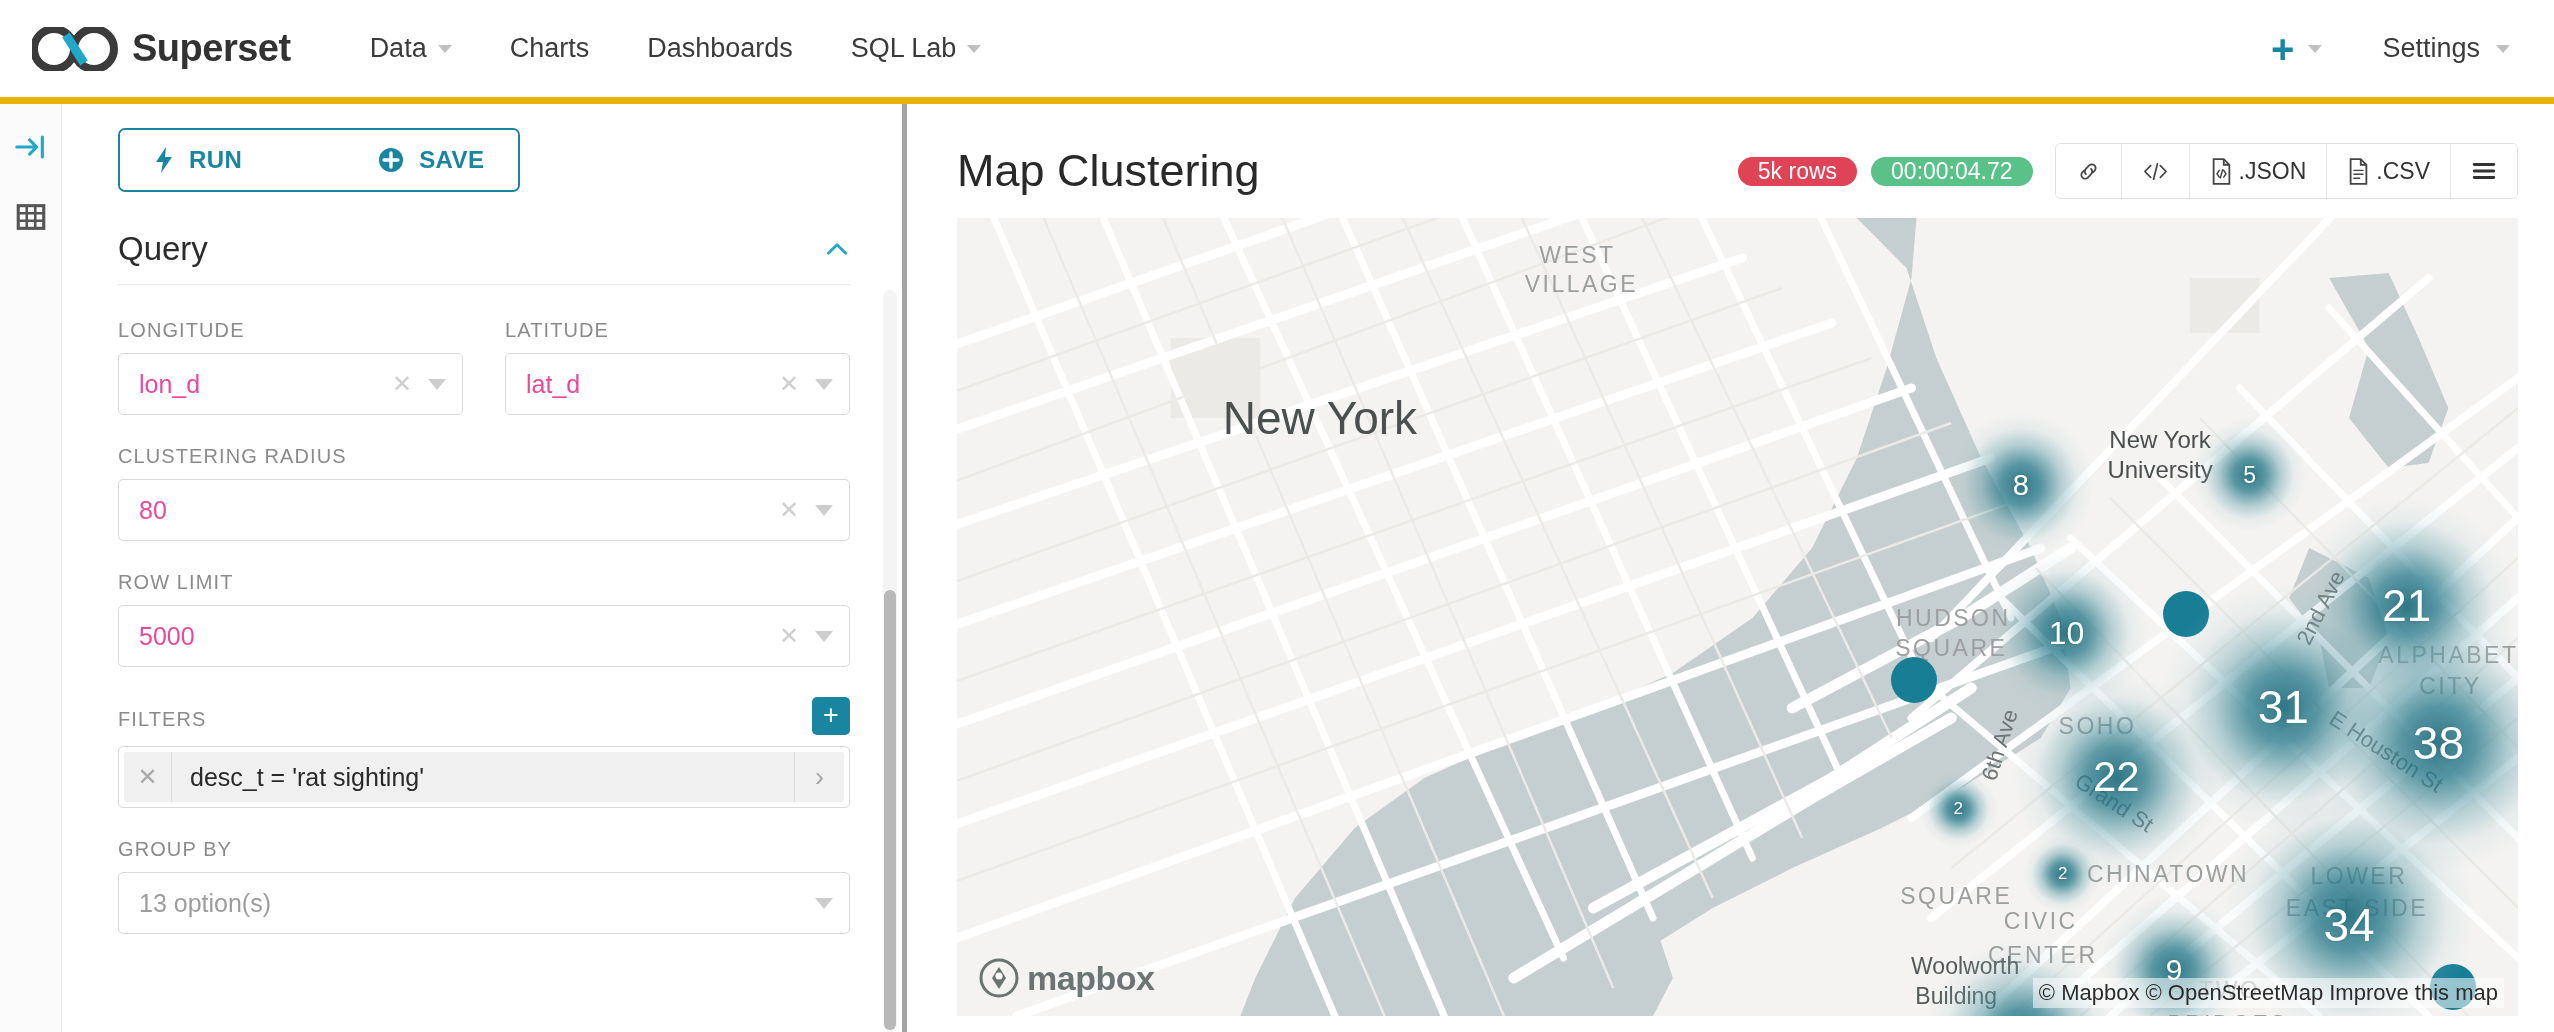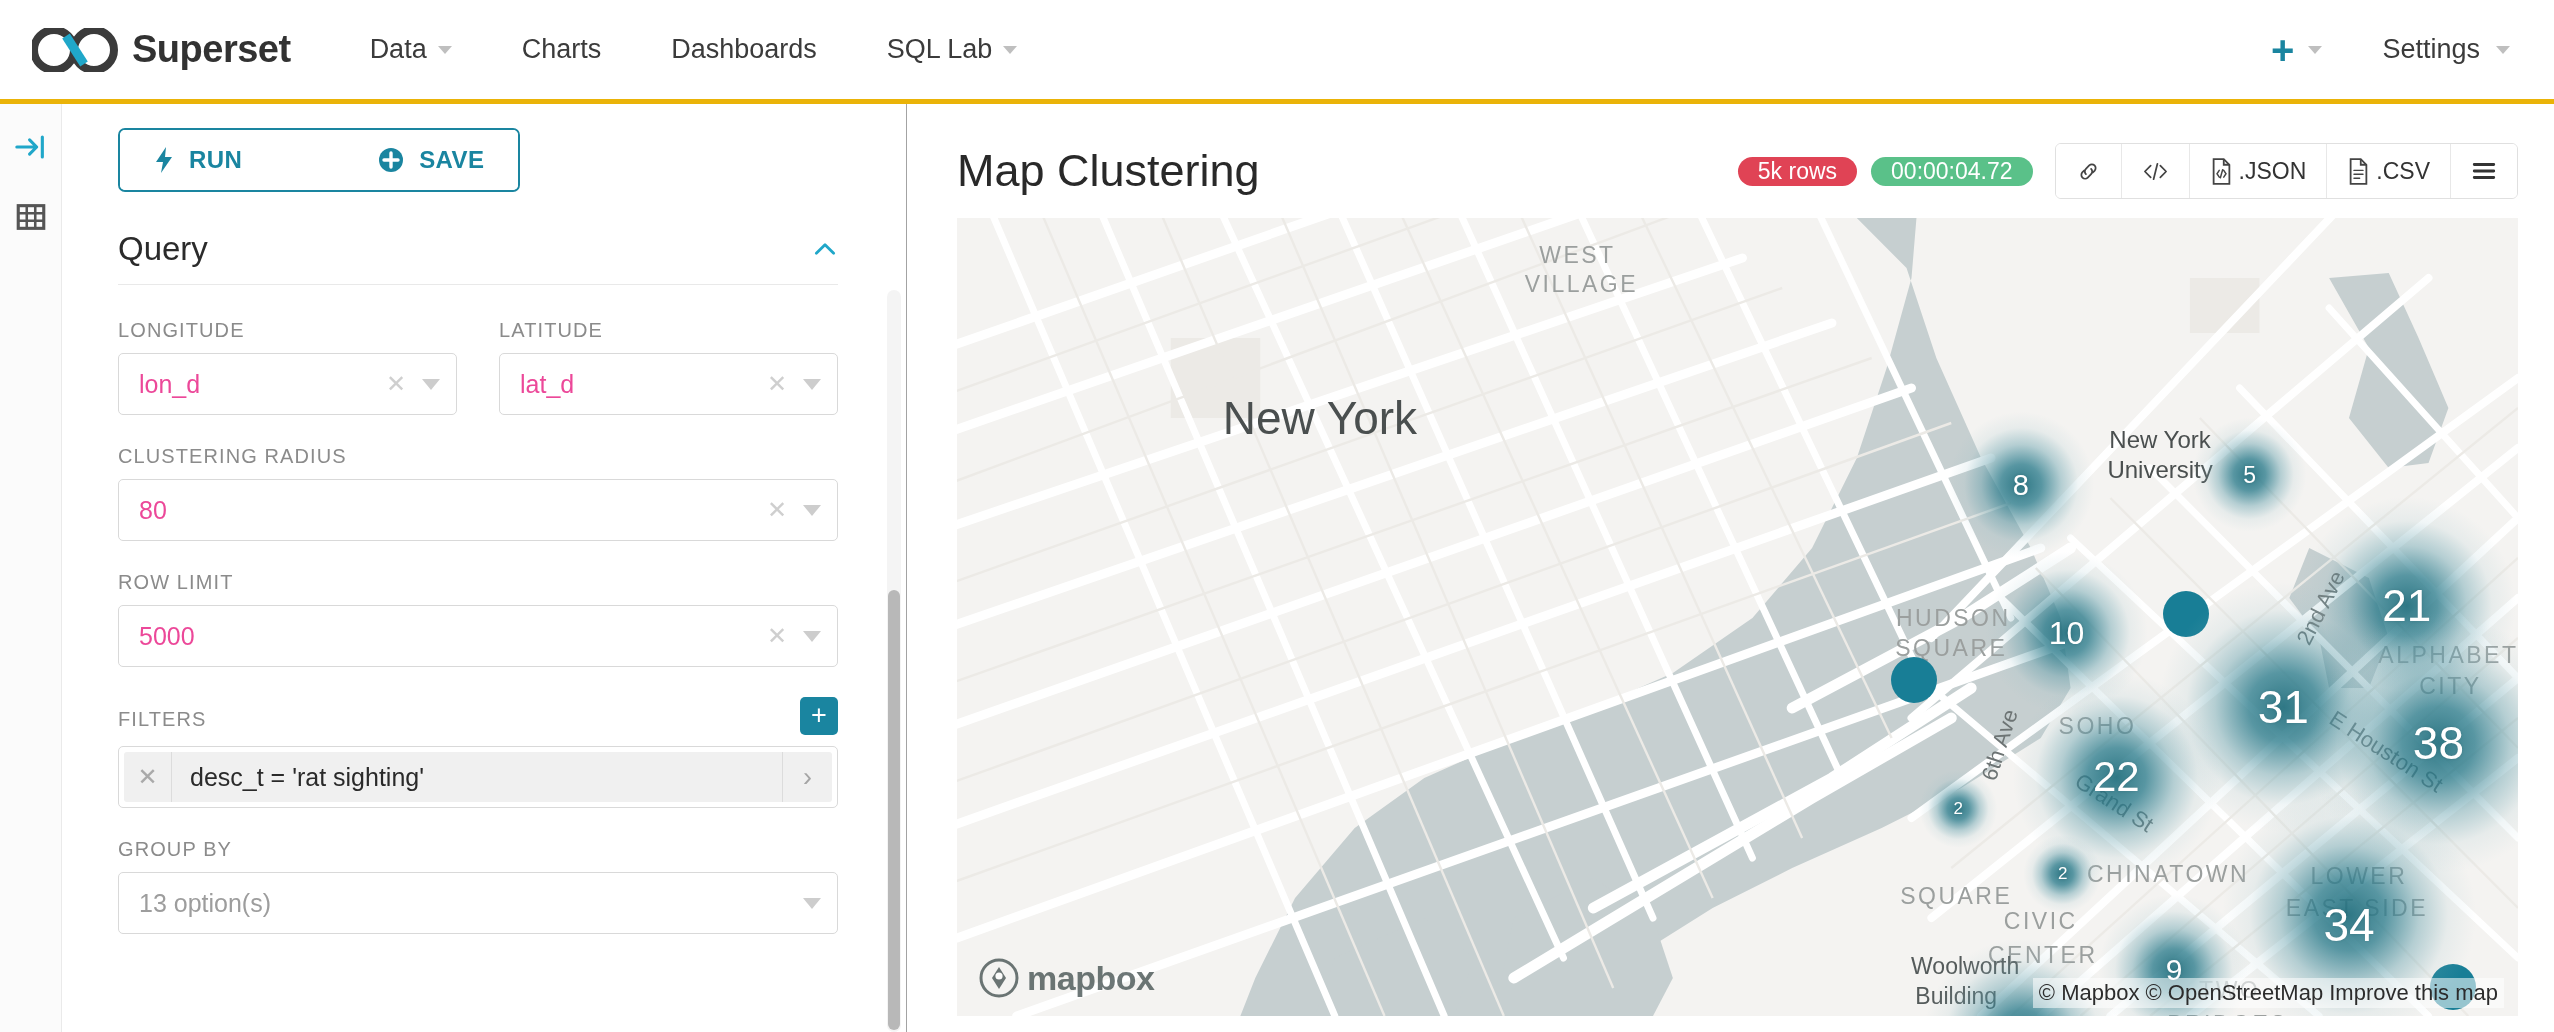--- a/index.html
+++ b/index.html
@@ -7,32 +7,32 @@
     width: 2554px; height: 1032px;
     font-family: "Liberation Sans", sans-serif;
     background: #ffffff;
     overflow: hidden;
   }
 
   
   .navbar {
     height: 104px;
     background: #fff;
-    border-bottom: 5px solid #eab308;
+    border-bottom: 7px solid #eab308;
     display: flex;
     align-items: center;
     padding: 0 38px 0 32px;
     position: relative;
   }
   .brand { display: flex; align-items: center; gap: 14px; margin-right: 50px; }
   .brand-logo { width: 86px; height: 44px; flex: none; }
   .brand-name {
     font-size: 38px; font-weight: bold; color: #323232; letter-spacing: -0.5px;
   }
-  .nav-items { display: flex; align-items: flex-end; gap: 12px; }
+  .nav-items { display: flex; align-items: flex-end; gap: 0; }
   .nav-item {
     display: flex; align-items: center; gap: 11px;
     font-size: 27px; color: #3b3b3b;
     padding: 0 29px; cursor: pointer; white-space: nowrap;
   }
   .caret {
     width: 0; height: 0;
     border-left: 7px solid transparent;
     border-right: 7px solid transparent;
     border-top: 8px solid #bfbfbf;
@@ -57,22 +57,22 @@
     border-right: 1px solid #eaeaea;
     padding-top: 26px;
     display: flex; flex-direction: column; align-items: center; gap: 36px;
   }
   .rail-icon { width: 34px; height: 34px; cursor: pointer; display: block; }
 
   
   .panel {
     width: 845px; flex: none;
     background: #fff;
-    border-right: 1px solid #a3a3a3;
-    padding: 24px 68px 0 56px;
+    border-right: 5px solid #a3a3a3;
+    padding: 24px 52px 0 56px;
     position: relative;
     overflow: hidden;
   }
 
   .btn-group {
     display: inline-flex;
     border: 2px solid #1a85a0;
     border-radius: 7px;
     overflow: hidden;
     height: 64px;

